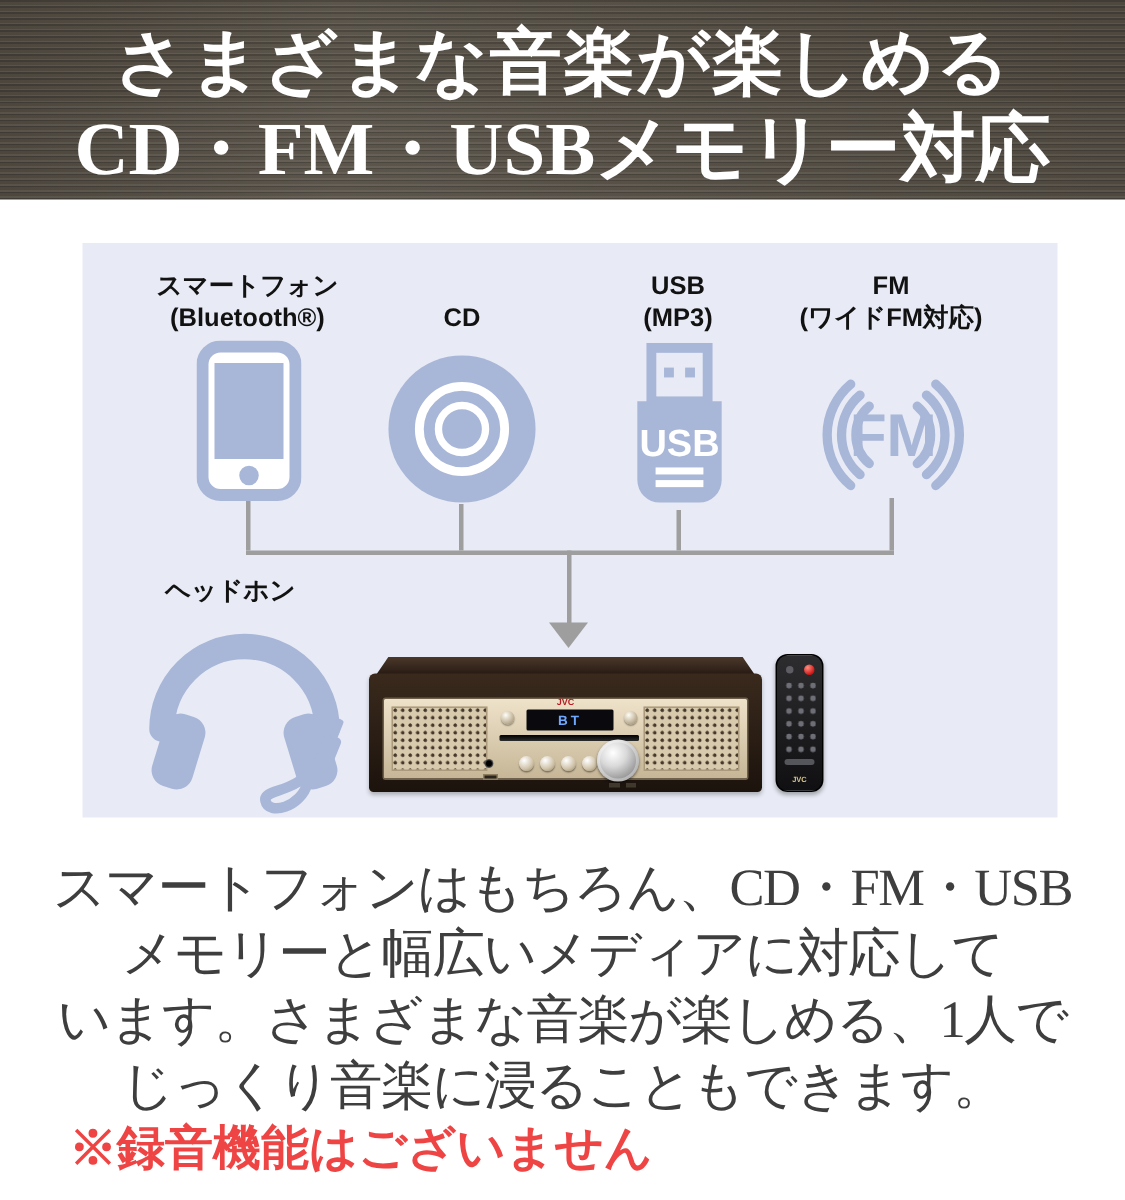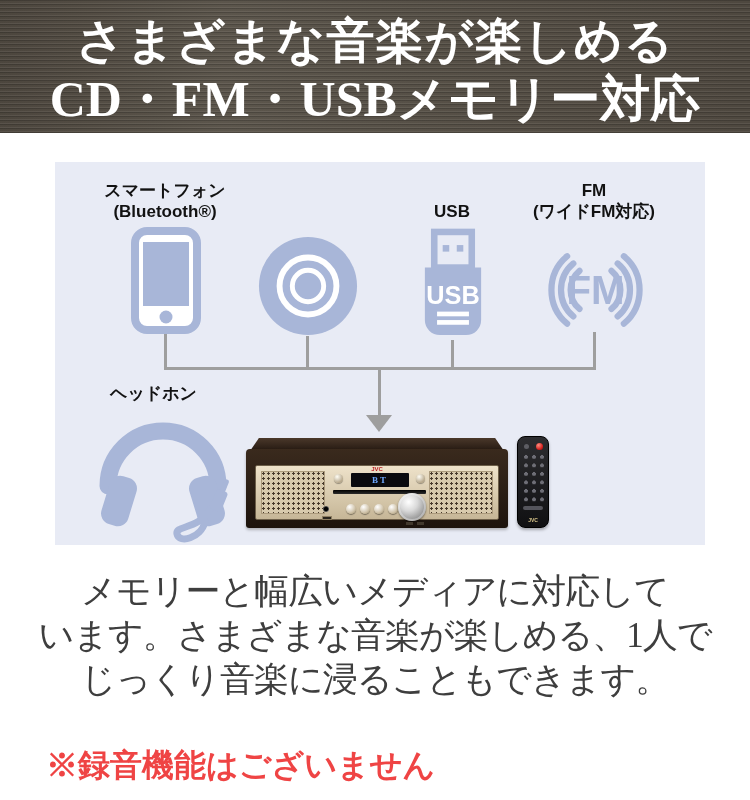--- a/index.html
+++ b/index.html
@@ -105,21 +105,21 @@
   }
   .grille-left { left:5px; }
   .grille-right { right:5px; }
   .u-logo {
     position:absolute; top:0px; left:50%; transform:translateX(-50%);
     font-size:6px; font-weight:700; color:#b81c22; letter-spacing:0;
   }
   .u-display {
     position:absolute; left:95px; top:7px; width:58px; height:14px;
     background:#0a0a0e; border-radius:1px;
-    color:#6ea8ff; font-family:Liberation Serif, serif;
+    color:#6ea8ff; font-family:Liberation Sans, sans-serif;
     font-size:9px; font-weight:700; line-height:14px; text-align:center; letter-spacing:2px;
   }
   .u-knob-s {
     position:absolute; top:8px; width:9px; height:9px; border-radius:50%;
     background:radial-gradient(circle at 35% 30%, #fffdf5, #b7a88c 70%, #8d7d60);
     box-shadow:0 1px 1px rgba(0,0,0,0.35);
   }
   .u-knob-s.k-left { left:78px; }
   .u-knob-s.k-right { left:160px; }
   .u-slot { position:absolute; left:77px; top:24px; width:93px; height:4px;
@@ -186,22 +186,26 @@
     <div class="hero-line1">さまざまな音楽が楽しめる</div>
     <div class="hero-line2">CD・FM・USBメモリー対応</div>
   </header>
 
   <section class="panel">
 
     <div class="src-label lbl-phone">
       <span>スマートフォン</span>
       <span>(Bluetooth®)</span>
     </div>
+    <div class="src-label lbl-cd">
+      <span>CD</span>
+    </div>
     <div class="src-label lbl-usb">
       <span>USB</span>
+      <span>(MP3)</span>
     </div>
     <div class="src-label lbl-fm">
       <span>FM</span>
       <span>(ワイドFM対応)</span>
     </div>
 
     <svg class="icon-svg ic-phone" width="70" height="107" viewBox="0 0 70 107">
       <rect x="4" y="4" width="62" height="99" rx="12" fill="#ffffff" stroke="#a8b6d8" stroke-width="8"></rect>
       <rect x="12" y="15" width="46" height="64" fill="#a8b6d8"></rect>
       <circle cx="35" cy="90" r="6.5" fill="#a8b6d8"></circle>
@@ -288,20 +292,21 @@
       <div class="r-dot"></div>
       <div class="r-power"></div>
       <div class="r-btns"></div>
       <div class="r-bar"></div>
       <div class="r-logo">JVC</div>
     </div>
 
   </section>
 
   <section class="bodytext">
+    <div>スマートフォンはもちろん、CD・FM・USB</div>
     <div>メモリーと幅広いメディアに対応して</div>
     <div>います。さまざまな音楽が楽しめる、1人で</div>
     <div>じっくり音楽に浸ることもできます。</div>
   </section>
 
   <div class="note">※録音機能はございません</div>
 
 </div>
 
 </body></html>

